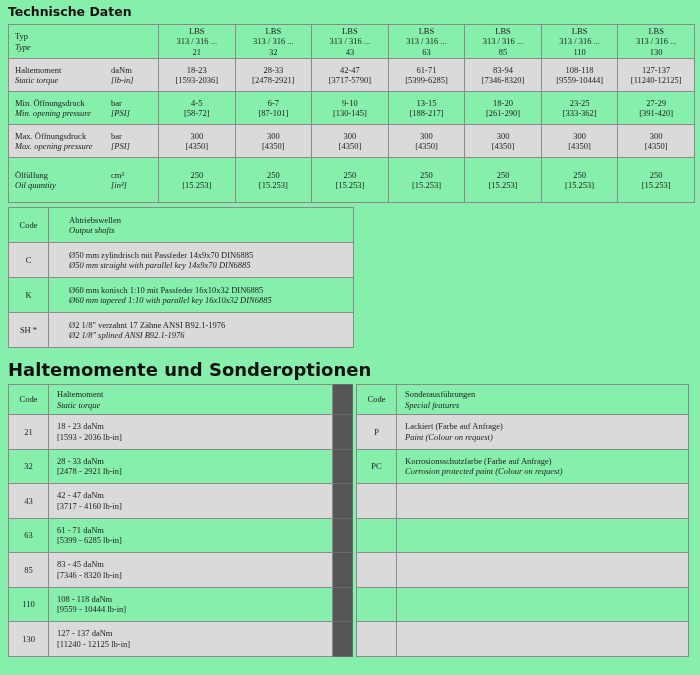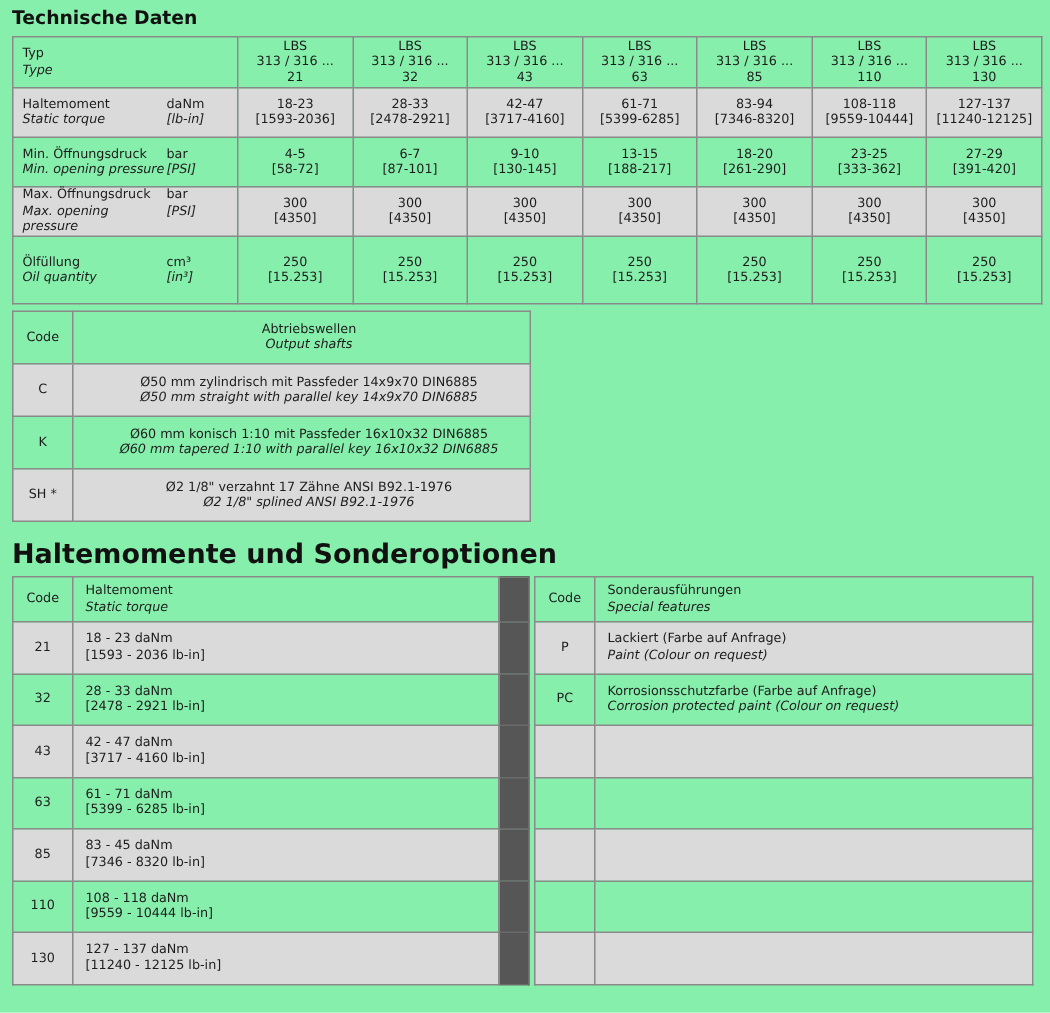--- a/index.html
+++ b/index.html
@@ -4,40 +4,40 @@
 <style>
   * { margin:0; padding:0; box-sizing:border-box; }
   body { background:#ffffff; font-family:"DejaVu Sans", sans-serif; color:#1c1c1c; }
   .page { position:relative; width:700px; height:675px; background:#86efac; overflow:hidden; }
 
   .title { font-weight:bold; margin-left:8px; color:#111; }
   .title-1 { font-size:12.5px; padding-top:4px; }
   .title-2 { font-size:12.5px; margin-top:21px; }
   .title-3 { font-size:18px;  margin-top:11px; }
 
-  table { border-collapse:collapse; table-layout:fixed; }
+  table { border-collapse:collapse; table-layout:fixed;font-family:Liberation Serif, serif; }
   td { border:1px solid #8a8a8a; vertical-align:middle; font-size:8.5px; line-height:10.5px; padding:0; }
   .gray td { background:#dadada; }
   .it { font-style:italic; }
 
   
   .t1 { width:687px; margin:5px 0 0 8px; }
   .t1 tr { height:33px; }
   .t1 tr.hdr { height:34px; }
   .t1 tr.last { height:45px; }
   .t1 td { text-align:center; }
   .t1 td.lbl { text-align:left; }
   .lblwrap { display:flex; padding-left:6px; }
   .lblmain { width:96px; }
 
   
   .t2 { width:346px; margin:4px 0 0 8px; }
   .t2 tr { height:35px; }
   .t2 .code { width:40px; text-align:center; }
-  .t2 .desc { padding-left:10px;text-align:center; }
+  .t2 .desc { padding-left:20px; }
 
   
   .t3wrap { display:flex; gap:3px; margin:4px 0 0 8px; }
   .t3 tr { height:34.5px; }
   .t3 tr.hdr { height:30px; }
   .t3 .code { width:40px; text-align:center; }
   .t3 .desc { padding-left:8px; }
   .t3-left  { width:345px; }
   .t3-left .darkcol { width:20px; background:#565656; border-color:#6a6a6a; }
   .t3-right { width:333px; }
@@ -123,21 +123,21 @@
       <td>
             <div>18-23</div>
             <div>[1593-2036]</div>
           </td>
       <td>
             <div>28-33</div>
             <div>[2478-2921]</div>
           </td>
       <td>
             <div>42-47</div>
-            <div>[3717-4160]</div>
+            <div>[3717-5790]</div>
           </td>
       <td>
             <div>61-71</div>
             <div>[5399-6285]</div>
           </td>
       <td>
             <div>83-94</div>
             <div>[7346-8320]</div>
           </td>
       <td>

